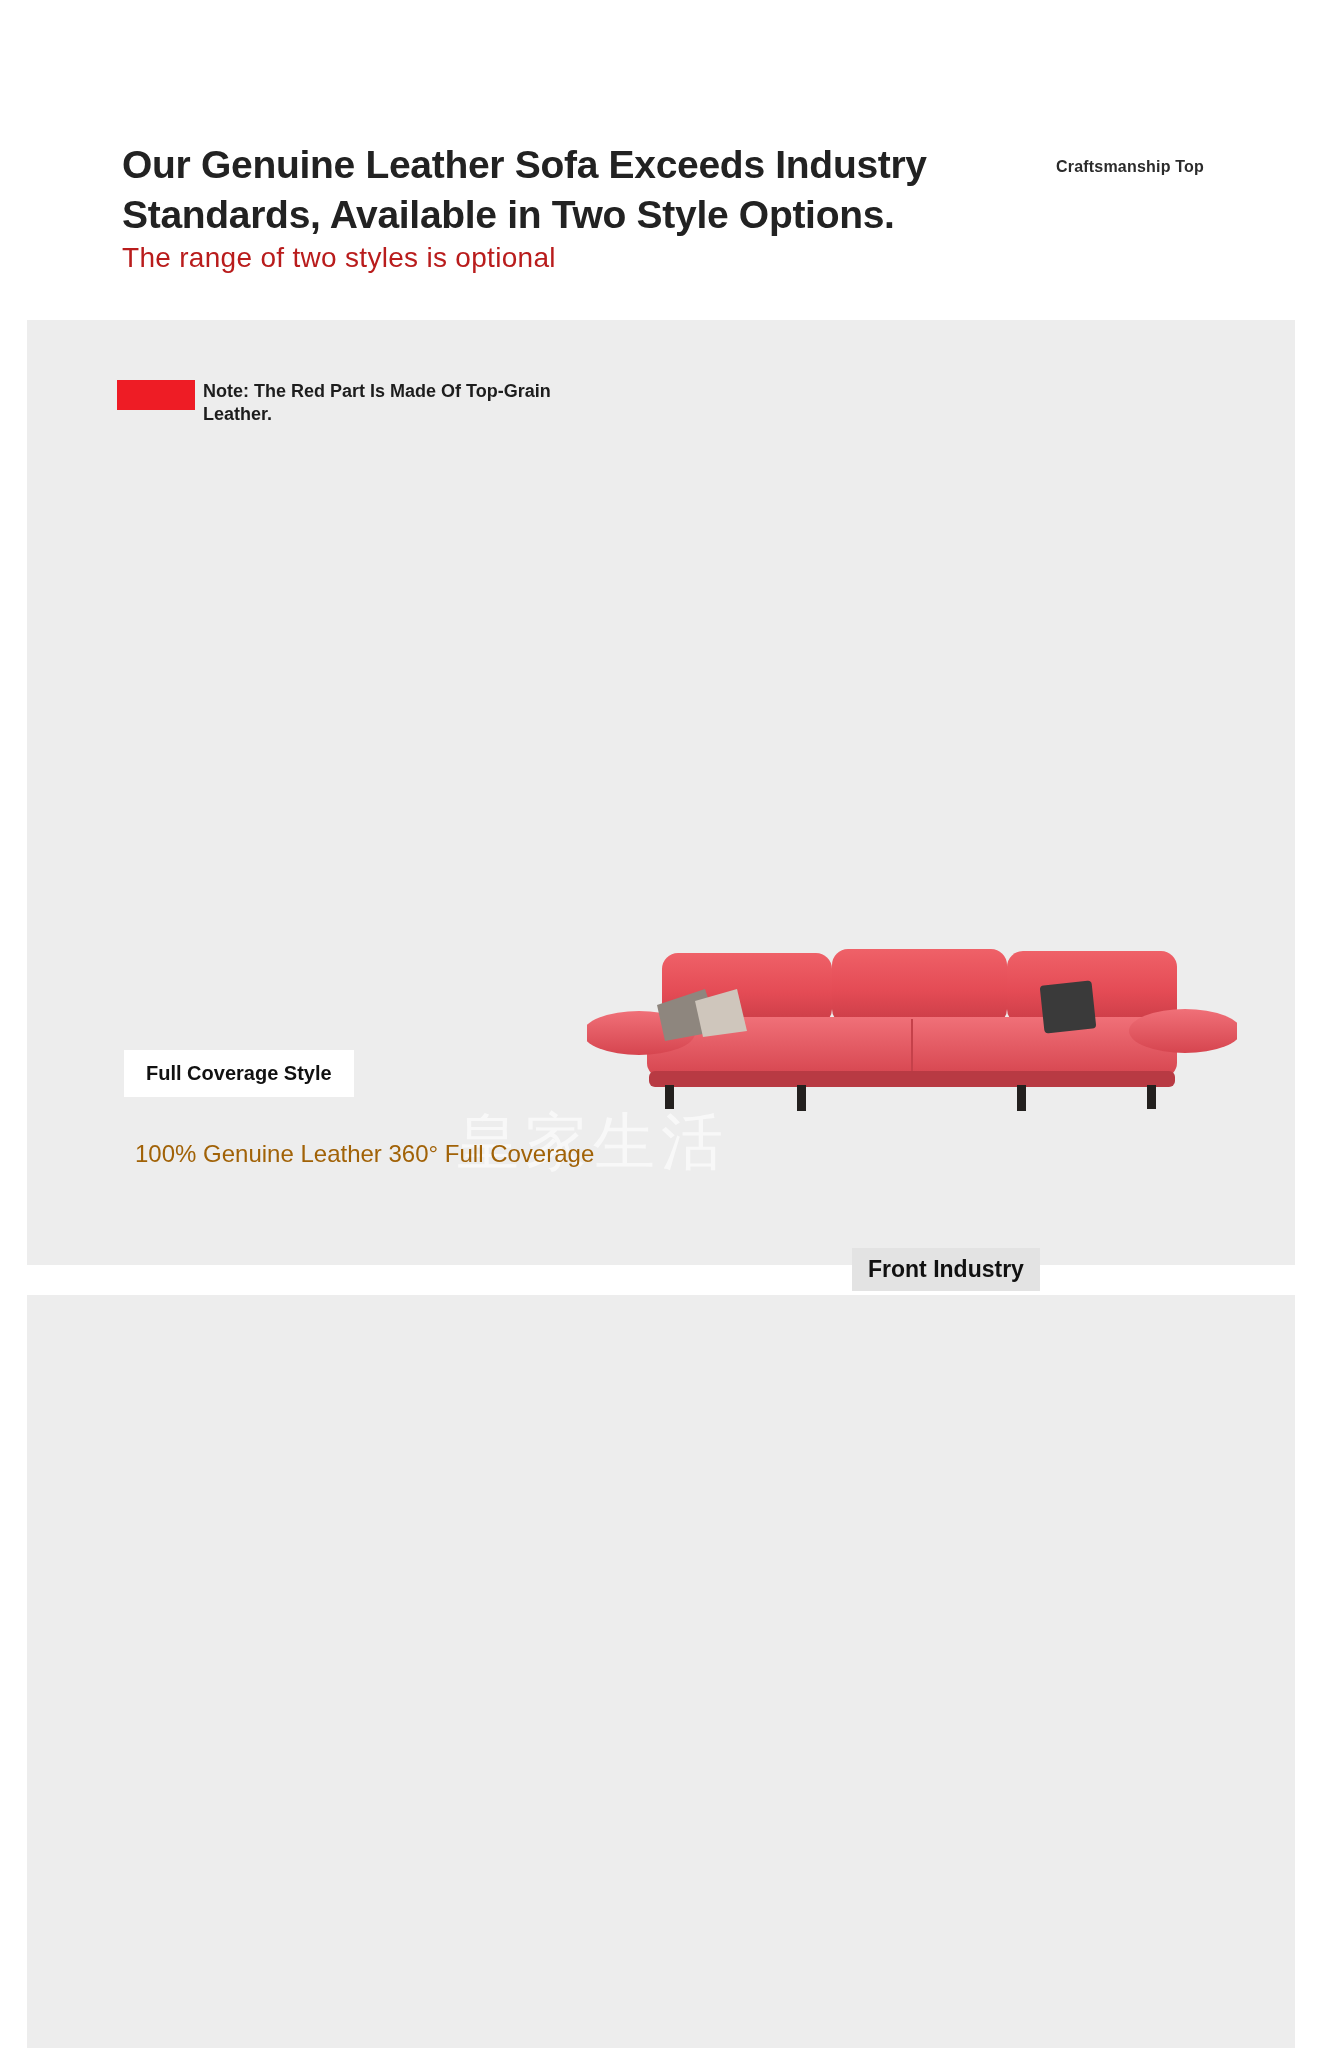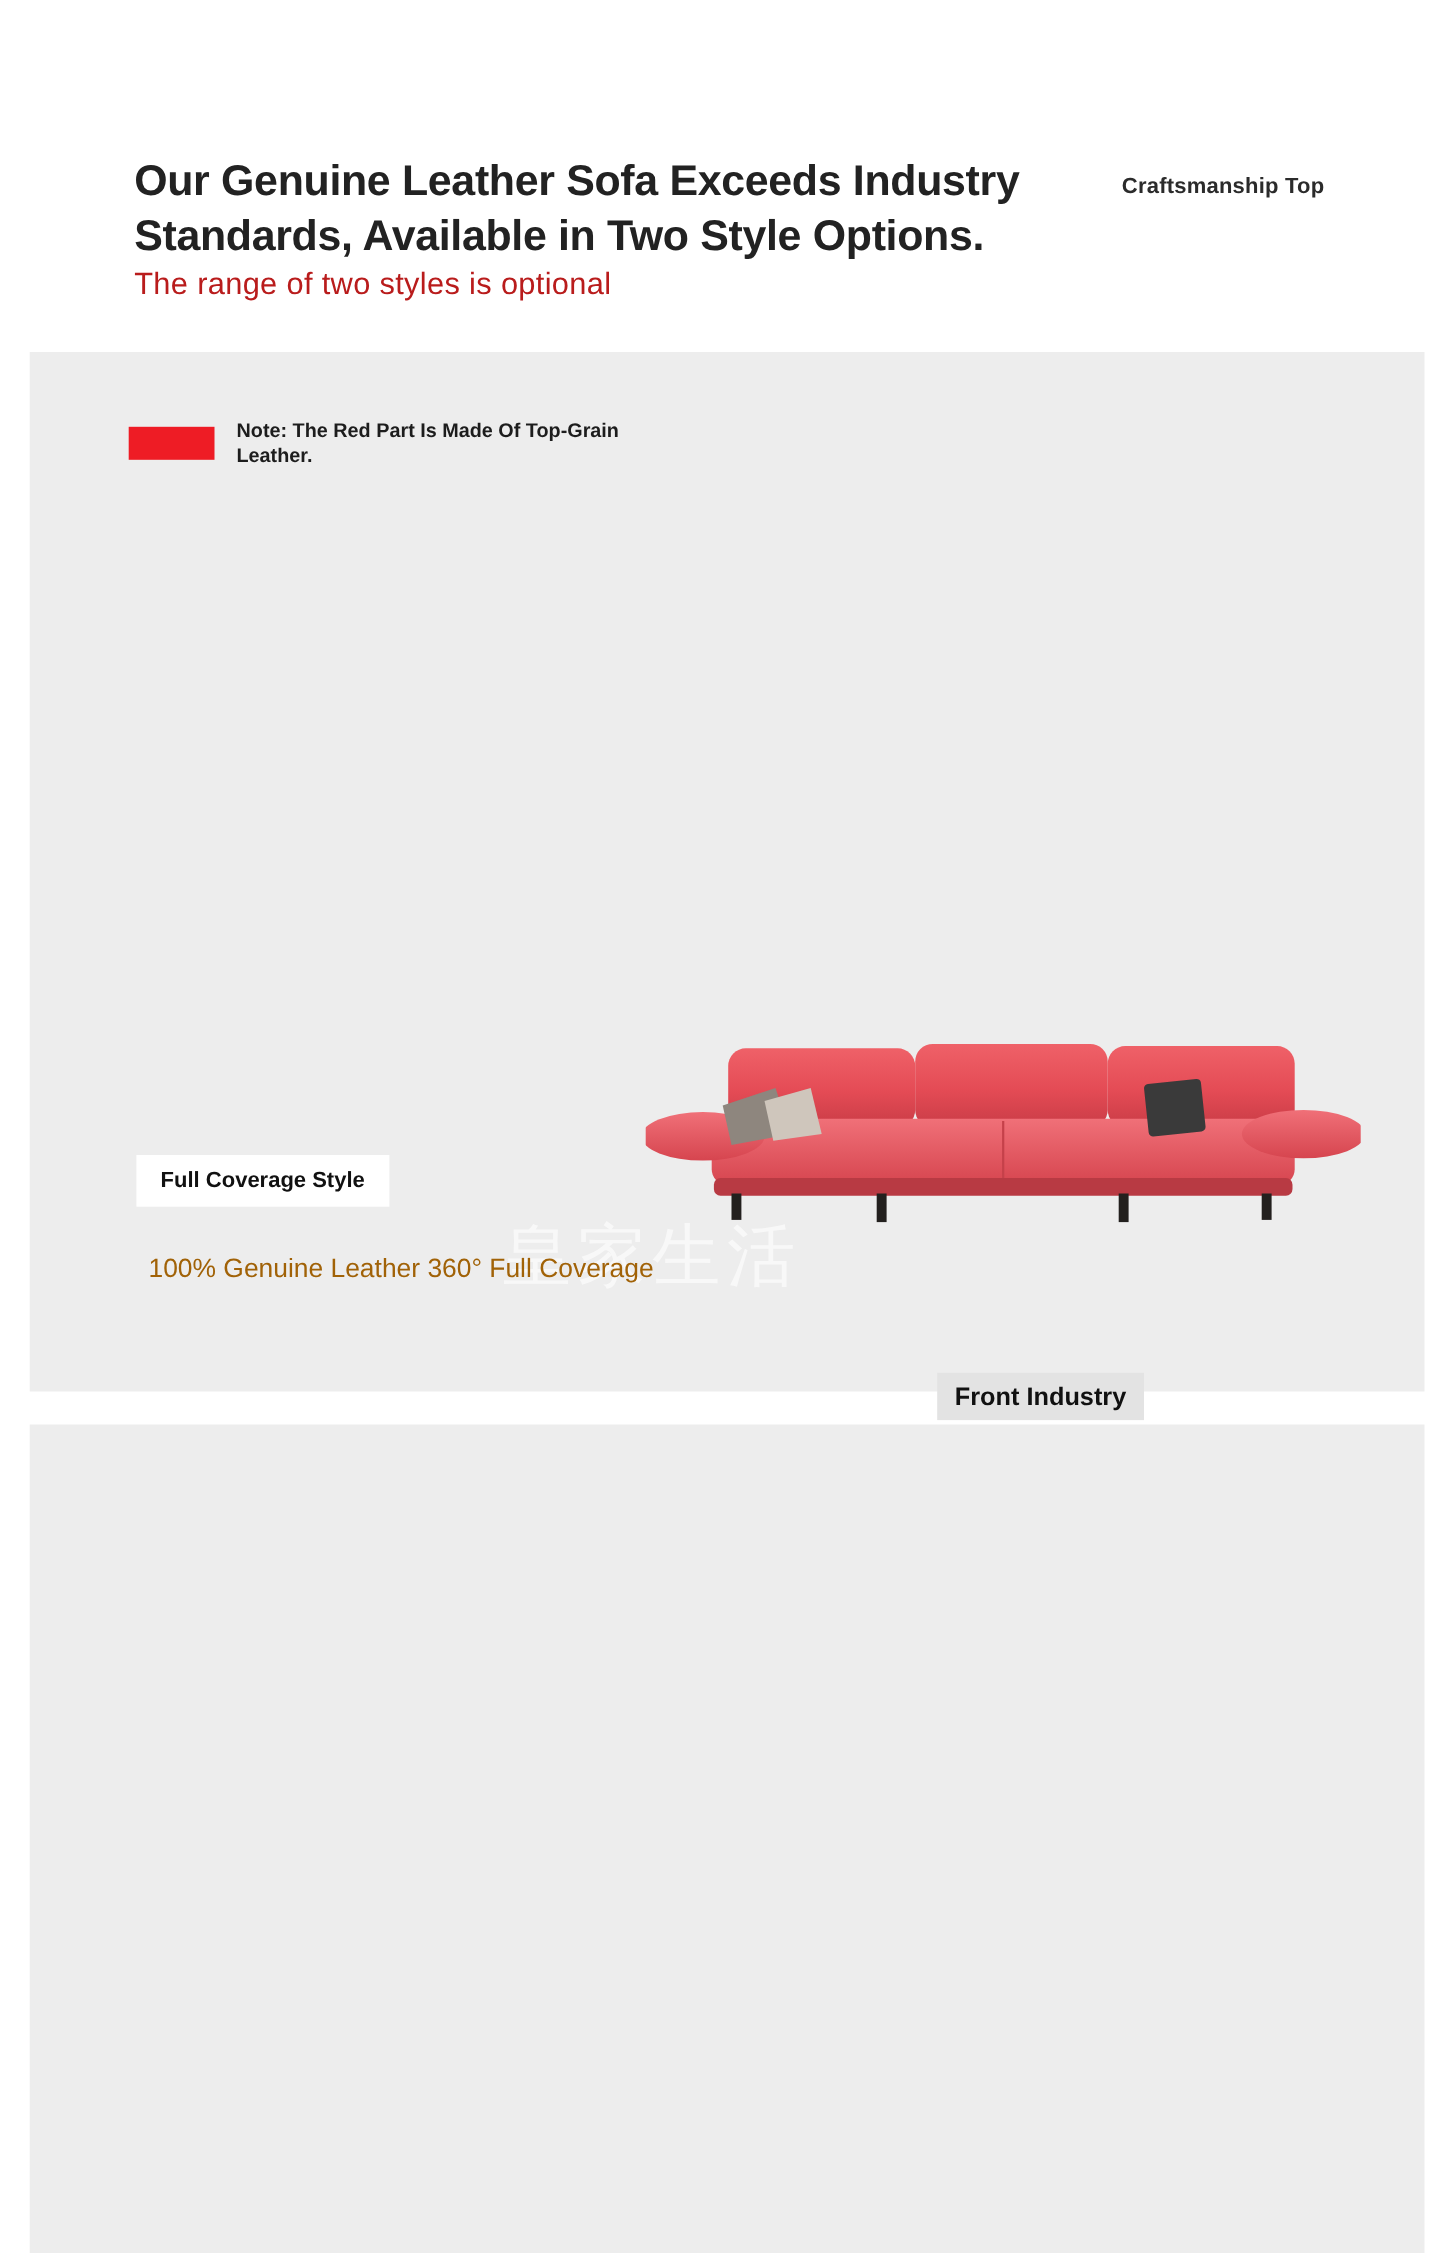--- a/index.html
+++ b/index.html
@@ -41,21 +41,21 @@
     margin-top: 2px;
     font-size: 28px;
     color: #b91c1c;
     font-weight: 400;
     letter-spacing: 0.3px;
   }
   .craft-tag {
     position: absolute;
     right: 118px;
     top: 158px;
-    font-size: 20px;
+    font-size: 16px;
     font-weight: bold;
     color: #2b2b2b;
     letter-spacing: 0.2px;
   }
 
   
   .panel {
     background: #ededed;
     margin: 0 27px;
     position: relative;
@@ -65,22 +65,21 @@
   }
   .panel-1 { height: 945px; }
   .panel-2 { height: 760px; overflow: hidden; }
 
   
   .note-row {
     position: absolute;
     left: 90px;
     top: 60px;
     display: flex;
-    align-items: center;
-    gap: 20px;
+    gap: 8px;
   }
   .note-swatch {
     width: 78px;
     height: 30px;
     background: #ee1c25;
     flex: 0 0 auto;
   }
   .note-text {
     font-size: 18px;
     font-weight: bold;

